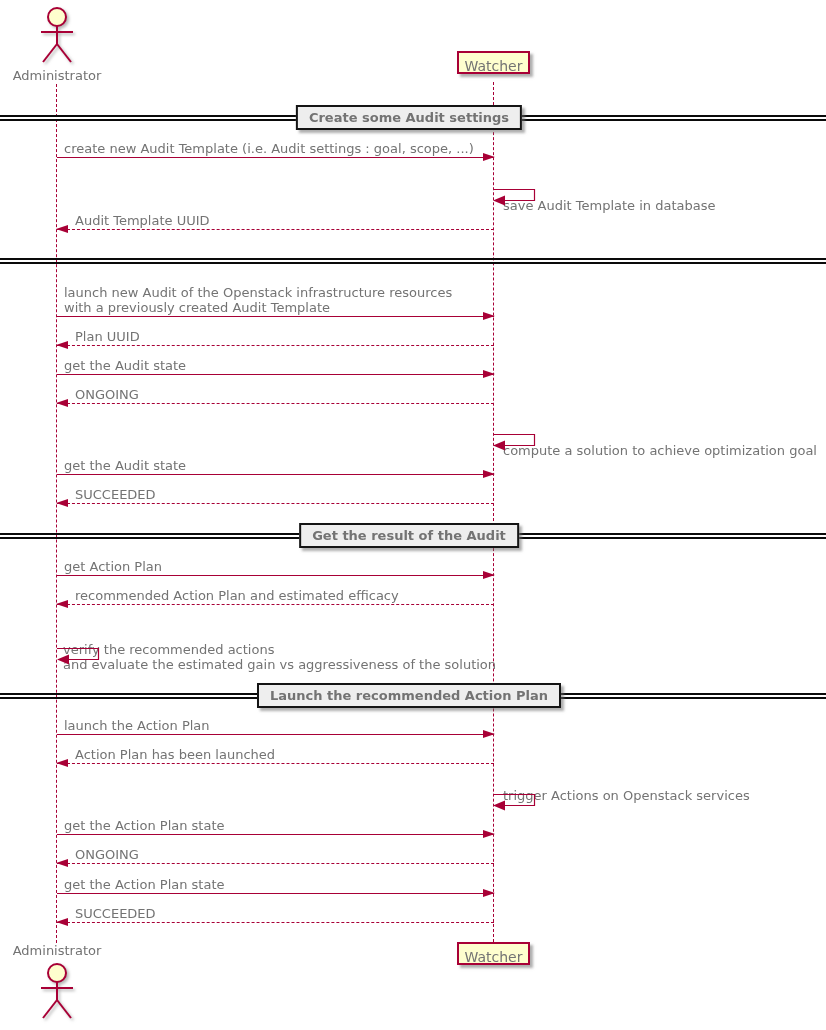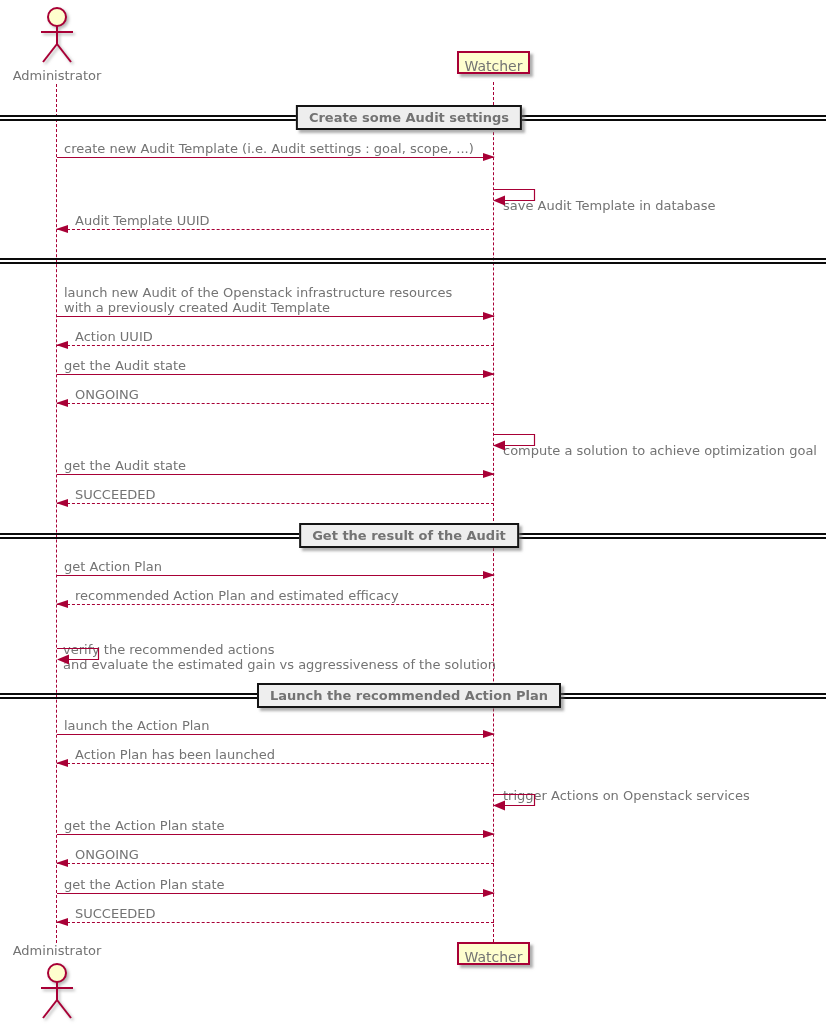--- a/index.html
+++ b/index.html
@@ -140,21 +140,21 @@
   <div class="divider-lines" style="top:258px;"></div>
 
   <div class="msg ltr solid" style="top:317px;">
     <div class="label">launch new Audit of the Openstack infrastructure resources
 with a previously created Audit Template</div>
     <div class="mline"></div>
     <div class="ah"></div>
   </div>
 
   <div class="msg rtl dashed" style="top:346px;">
-    <div class="label">Action UUID</div>
+    <div class="label">Plan UUID</div>
     <div class="mline"></div>
     <div class="ah"></div>
   </div>
 
   <div class="msg ltr solid" style="top:375px;">
     <div class="label">get the Audit state</div>
     <div class="mline"></div>
     <div class="ah"></div>
   </div>
 

